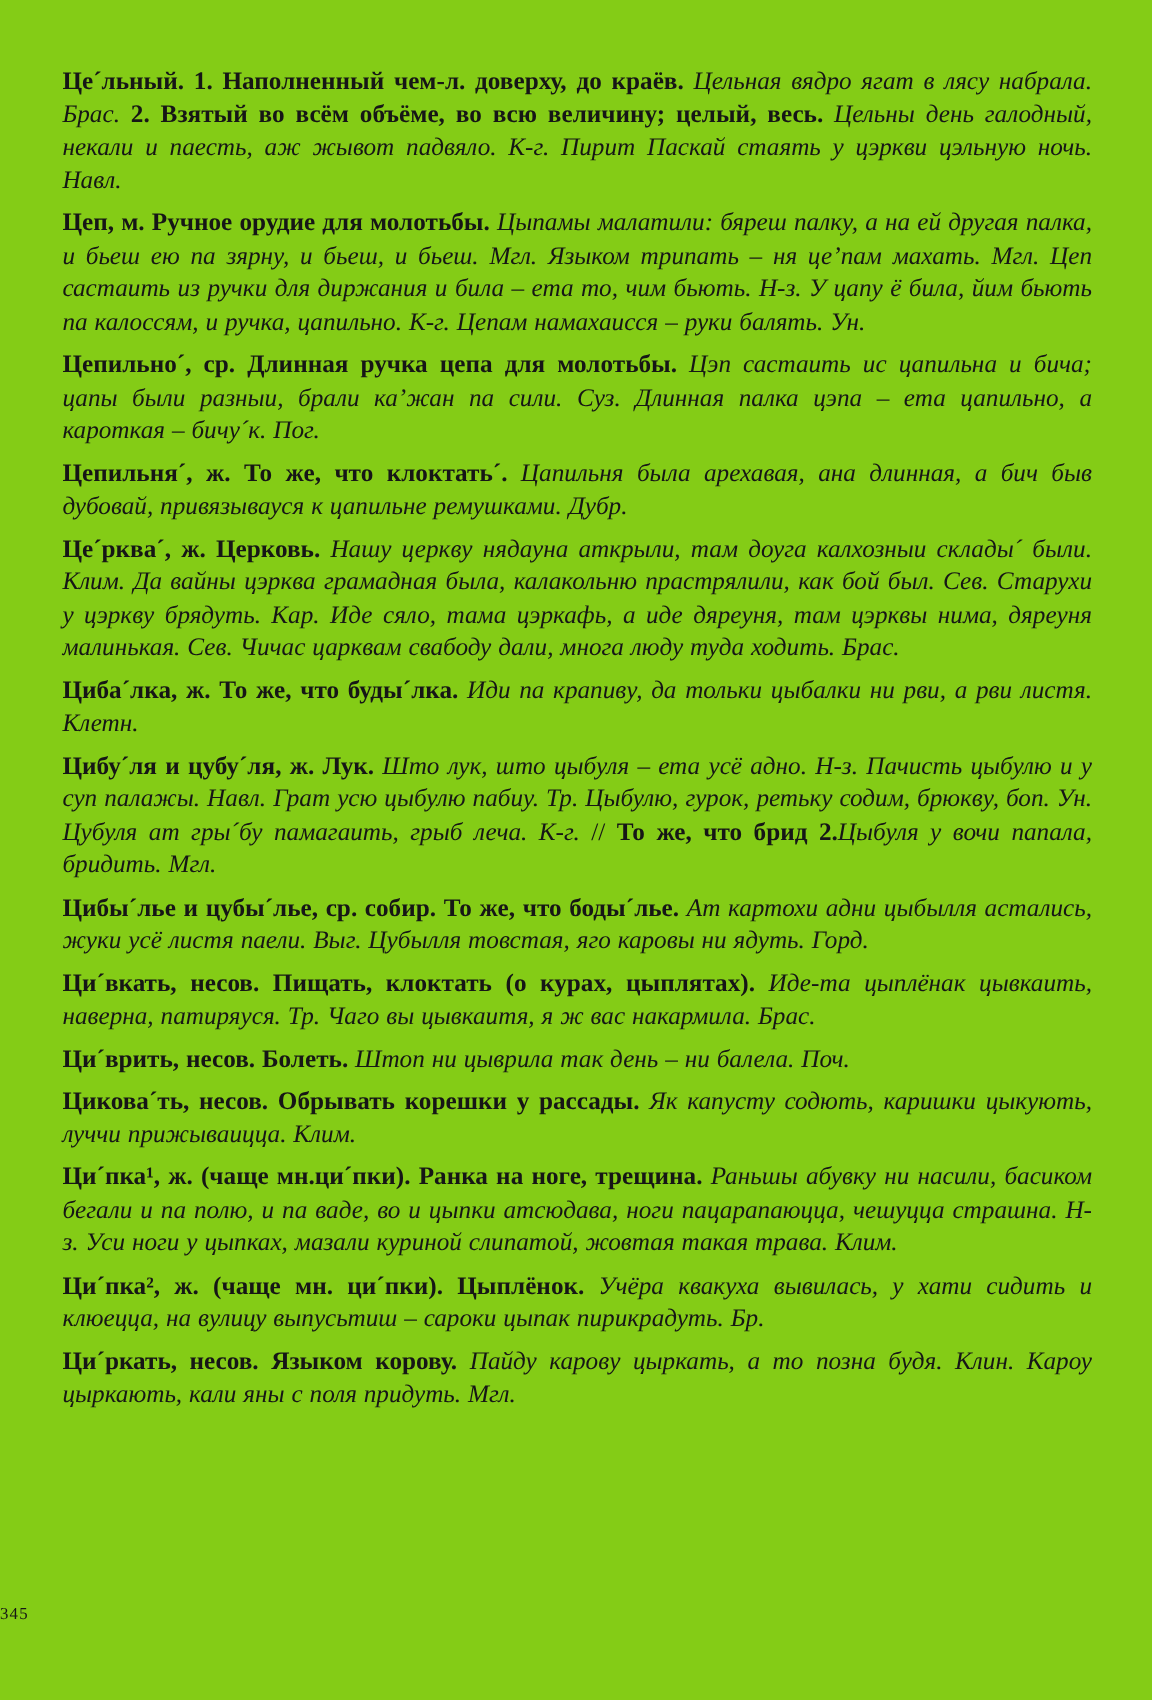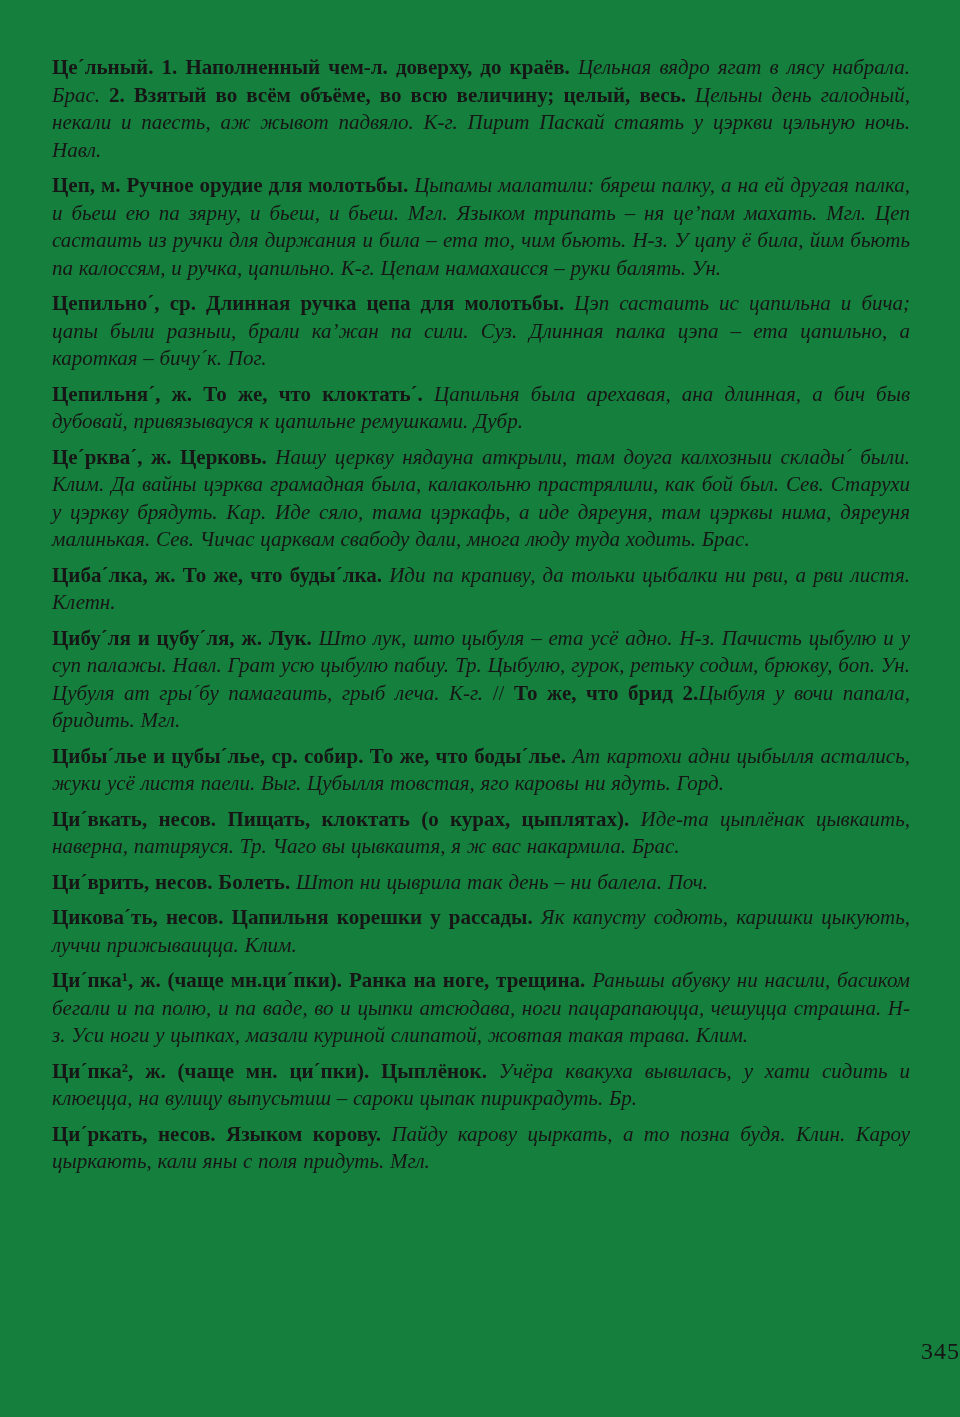--- a/index.html
+++ b/index.html
@@ -5,21 +5,21 @@
   html, body {
     margin: 0;
     padding: 0;
     background: #e8e8e8;
   }
   .page {
     position: relative;
     width: 960px;
     height: 1417px;
     margin: 0 auto;
-    background: #15803d;
+    background: #84cc16;
     color: #161616;
     font-family: "Liberation Serif", "DejaVu Serif", serif;
     overflow: hidden;
   }
   .content {
     position: absolute;
     left: 52px;
     top: 54px;
     width: 858px;
   }
@@ -31,39 +31,39 @@
     word-spacing: 0.5px;
   }
   .seg-bold   { font-weight: 700; font-style: normal; }
   .seg-italic { font-weight: 400; font-style: italic; }
   .seg-regular{ font-weight: 400; font-style: normal; }
   .page-number {
     position: absolute;
     top: 1338px;
     left: 0;
     width: 100%;
-    text-align: right;
-    font-size: 24px;
+    text-align: left;
+    font-size: 14px;
     letter-spacing: 1px;
   }
 </style>
 </head>
 <body>
 
 <div class="page">
   <main class="content">
       <p class="entry"><span class="seg-bold">Це´льный. 1. Наполненный чем-л. доверху, до краёв. </span><span class="seg-italic">Цельная вядро ягат в лясу набрала. Брас. </span><span class="seg-bold">2. Взятый во всём объёме, во всю величину; целый, весь. </span><span class="seg-italic">Цельны день галодный, некали и паесть, аж жывот падвяло. К-г. Пирит Паскай стаять у цэркви цэльную ночь. Навл.</span></p>
       <p class="entry"><span class="seg-bold">Цеп, м. Ручное орудие для молотьбы. </span><span class="seg-italic">Цыпамы малатили: бяреш палку, а на ей другая палка, и бьеш ею па зярну, и бьеш, и бьеш. Мгл. Языком трипать – ня це’пам махать. Мгл. Цеп састаить из ручки для диржания и била – ета то, чим бьють. Н-з. У цапу ё била, йим бьють па калоссям, и ручка, цапильно. К-г. Цепам намахаисся – руки балять. Ун.</span></p>
       <p class="entry"><span class="seg-bold">Цепильно´, ср. Длинная ручка цепа для молотьбы. </span><span class="seg-italic">Цэп састаить ис цапильна и бича; цапы были разныи, брали ка’жан па сили. Суз. Длинная палка цэпа – ета цапильно, а кароткая – бичу´к. Пог.</span></p>
       <p class="entry"><span class="seg-bold">Цепильня´, ж. То же, что клоктать´. </span><span class="seg-italic">Цапильня была арехавая, ана длинная, а бич быв дубовай, привязывауся к цапильне ремушками. Дубр.</span></p>
       <p class="entry"><span class="seg-bold">Це´рква´, ж. Церковь. </span><span class="seg-italic">Нашу церкву нядауна аткрыли, там доуга калхозныи склады´ были. Клим. Да вайны цэрква грамадная была, калакольню прастрялили, как бой был. Сев. Старухи у цэркву брядуть. Кар. Иде сяло, тама цэркафь, а иде дяреуня, там цэрквы нима, дяреуня малинькая. Сев. Чичас царквам свабоду дали, многа люду туда ходить. Брас.</span></p>
       <p class="entry"><span class="seg-bold">Циба´лка, ж. То же, что буды´лка. </span><span class="seg-italic">Иди па крапиву, да тольки цыбалки ни рви, а рви листя. Клетн.</span></p>
       <p class="entry"><span class="seg-bold">Цибу´ля и цубу´ля, ж. Лук. </span><span class="seg-italic">Што лук, што цыбуля – ета усё адно. Н-з. Пачисть цыбулю и у суп палажы. Навл. Грат усю цыбулю пабиу. Тр. Цыбулю, гурок, ретьку содим, брюкву, боп. Ун. Цубуля ат гры´бу памагаить, грыб леча. К-г. </span><span class="seg-regular">// </span><span class="seg-bold">То же, что брид 2.</span><span class="seg-italic">Цыбуля у вочи папала, бридить. Мгл.</span></p>
       <p class="entry"><span class="seg-bold">Цибы´лье и цубы´лье, ср. собир.  То же, что боды´лье. </span><span class="seg-italic">Ат картохи адни цыбылля астались, жуки усё листя паели. Выг. Цубылля товстая, яго каровы ни ядуть. Горд.</span></p>
       <p class="entry"><span class="seg-bold">Ци´вкать, несов. Пищать, клоктать (о курах, цыплятах). </span><span class="seg-italic">Иде-та цыплёнак цывкаить, наверна, патиряуся. Тр. Чаго вы цывкаитя, я ж вас накармила. Брас.</span></p>
       <p class="entry"><span class="seg-bold">Ци´врить, несов. Болеть. </span><span class="seg-italic">Штоп ни цыврила так день – ни балела. Поч.</span></p>
-      <p class="entry"><span class="seg-bold">Цикова´ть, несов. Цапильня корешки у рассады. </span><span class="seg-italic">Як капусту содють, каришки цыкують, луччи прижываицца. Клим.</span></p>
+      <p class="entry"><span class="seg-bold">Цикова´ть, несов. Обрывать корешки у рассады. </span><span class="seg-italic">Як капусту содють, каришки цыкують, луччи прижываицца. Клим.</span></p>
       <p class="entry"><span class="seg-bold">Ци´пка¹, ж. (чаще мн.ци´пки). Ранка на ноге, трещина. </span><span class="seg-italic">Раньшы абувку ни насили, басиком бегали и па полю, и па ваде, во и цыпки атсюдава, ноги пацарапаюцца, чешуцца страшна. Н-з. Уси ноги у цыпках, мазали куриной слипатой, жовтая такая трава. Клим.</span></p>
       <p class="entry"><span class="seg-bold">Ци´пка², ж. (чаще мн. ци´пки). Цыплёнок. </span><span class="seg-italic">Учёра квакуха вывилась, у хати сидить и клюецца, на вулицу выпусьтиш – сароки цыпак пирикрадуть. Бр.</span></p>
       <p class="entry"><span class="seg-bold">Ци´ркать, несов. Языком корову. </span><span class="seg-italic">Пайду карову цыркать, а то позна будя. Клин. Кароу цыркають, кали яны с поля придуть. Мгл.</span></p>
     </main>
   <div class="page-number">345</div>
 </div>
 
 </body></html>

